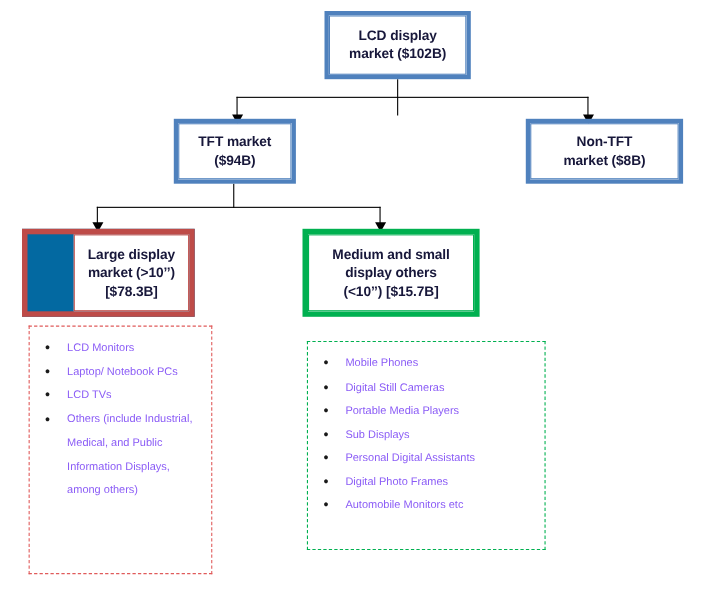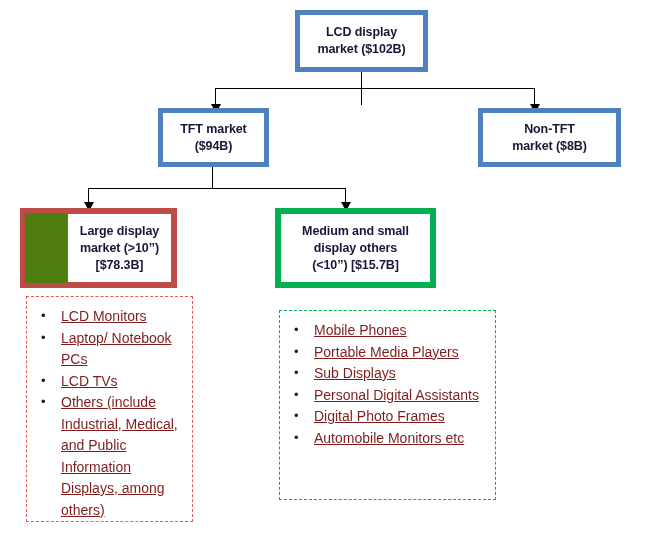--- a/index.html
+++ b/index.html
@@ -15,21 +15,21 @@
     width: 647px;
     height: 542px;
     background: #ffffff;
     overflow: hidden;
   }
 
   
   .node {
     position: absolute;
     box-sizing: border-box;
-    background: #4d7c0f;
+    background: #0369a1;
     display: flex;
     align-items: center;
     justify-content: center;
   }
   .node .inner {
     box-sizing: border-box;
     width: 100%;
     height: 100%;
     display: flex;
     flex-direction: column;
@@ -62,25 +62,24 @@
   .listbox.red-dash   { border: 1.6px dashed #E05B5B; }
   .listbox.green-dash { border: 1.6px dashed #00B050; }
 
   .listbox ul {
     list-style: none;
     margin: 0;
     padding: 0;
   }
   .listbox li {
     position: relative;
-    font-size: 14px;
+    font-size: 10px;
     line-height: 21.5px;
-    color: #7f1d1d;
+    color: #8b5cf6;
     padding-left: 34px;
-    text-decoration: underline;
   }
   .listbox li::before {
     content: "\2022";
     position: absolute;
     left: 14px;
     top: -1px;
     font-size: 13px;
     color: #1a1a1a;
   }
 
@@ -162,20 +161,21 @@
       <li>LCD Monitors</li>
       <li>Laptop/ Notebook PCs</li>
       <li>LCD TVs</li>
       <li>Others (include Industrial, Medical, and Public Information Displays, among others)</li>
     </ul>
   </div>
 
   <div class="listbox green-dash" style="left:279px; top:310px; width:217px; height:190px;">
     <ul style="padding-top:9px; padding-right:6px;">
       <li>Mobile Phones</li>
+      <li>Digital Still Cameras</li>
       <li>Portable Media Players</li>
       <li>Sub Displays</li>
       <li>Personal Digital Assistants</li>
       <li>Digital Photo Frames</li>
       <li>Automobile Monitors etc</li>
     </ul>
   </div>
 
 </div>
 

